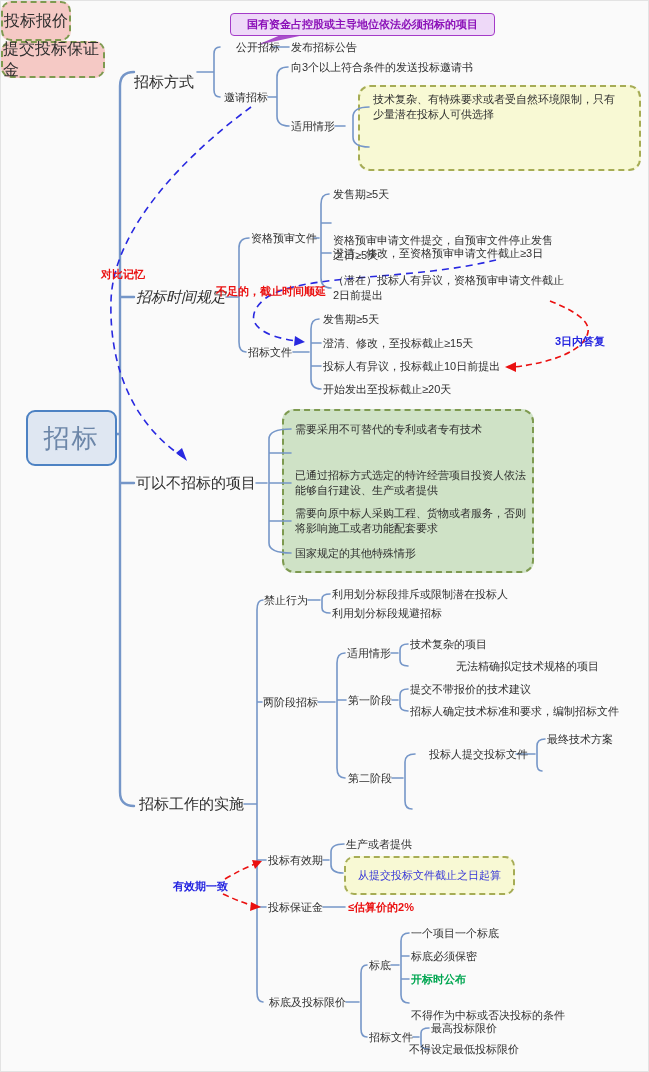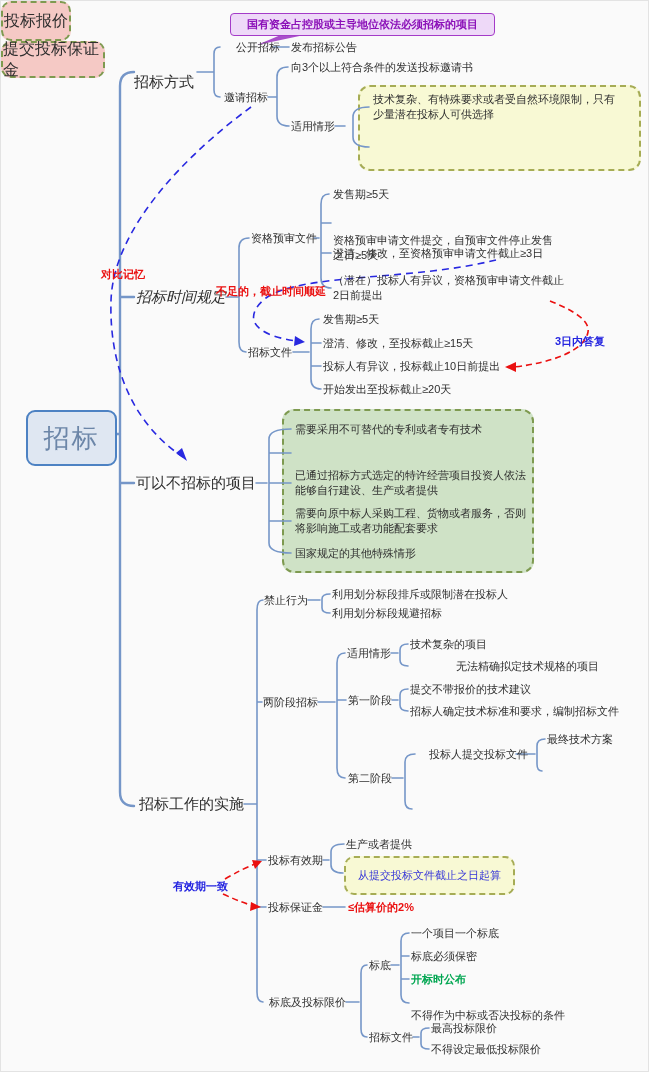--- a/index.html
+++ b/index.html
@@ -149,20 +149,20 @@
   <div class="n red" style="left:347px;top:899px;">≤估算价的2%</div>
 
   <div class="n" style="left:268px;top:994px;">标底及投标限价</div>
   <div class="n" style="left:368px;top:957px;">标底</div>
   <div class="n" style="left:410px;top:925px;">一个项目一个标底</div>
   <div class="n" style="left:410px;top:948px;">标底必须保密</div>
   <div class="n green-text" style="left:410px;top:971px;font-weight:bold;">开标时公布</div>
   <div class="n" style="left:410px;top:995px;margin-top:12px;">不得作为中标或否决投标的条件</div>
   <div class="n" style="left:368px;top:1029px;">招标文件</div>
   <div class="n" style="left:430px;top:1020px;">最高投标限价</div>
-  <div class="n" style="left:430px;top:1041px;">不得设定最低投标限价</div>
+  <div class="n" style="left:408px;top:1041px;">不得设定最低投标限价</div>
 
   <div class="n red" style="left:100px;top:266px;">对比记忆</div>
   <div class="n red" style="left:215px;top:283px;">不足的，截止时间顺延</div>
   <div class="n blue" style="left:554px;top:333px;">3日内答复</div>
   <div class="n blue" style="left:172px;top:878px;">有效期一致</div>
 
 </div>
 
 </body></html>

